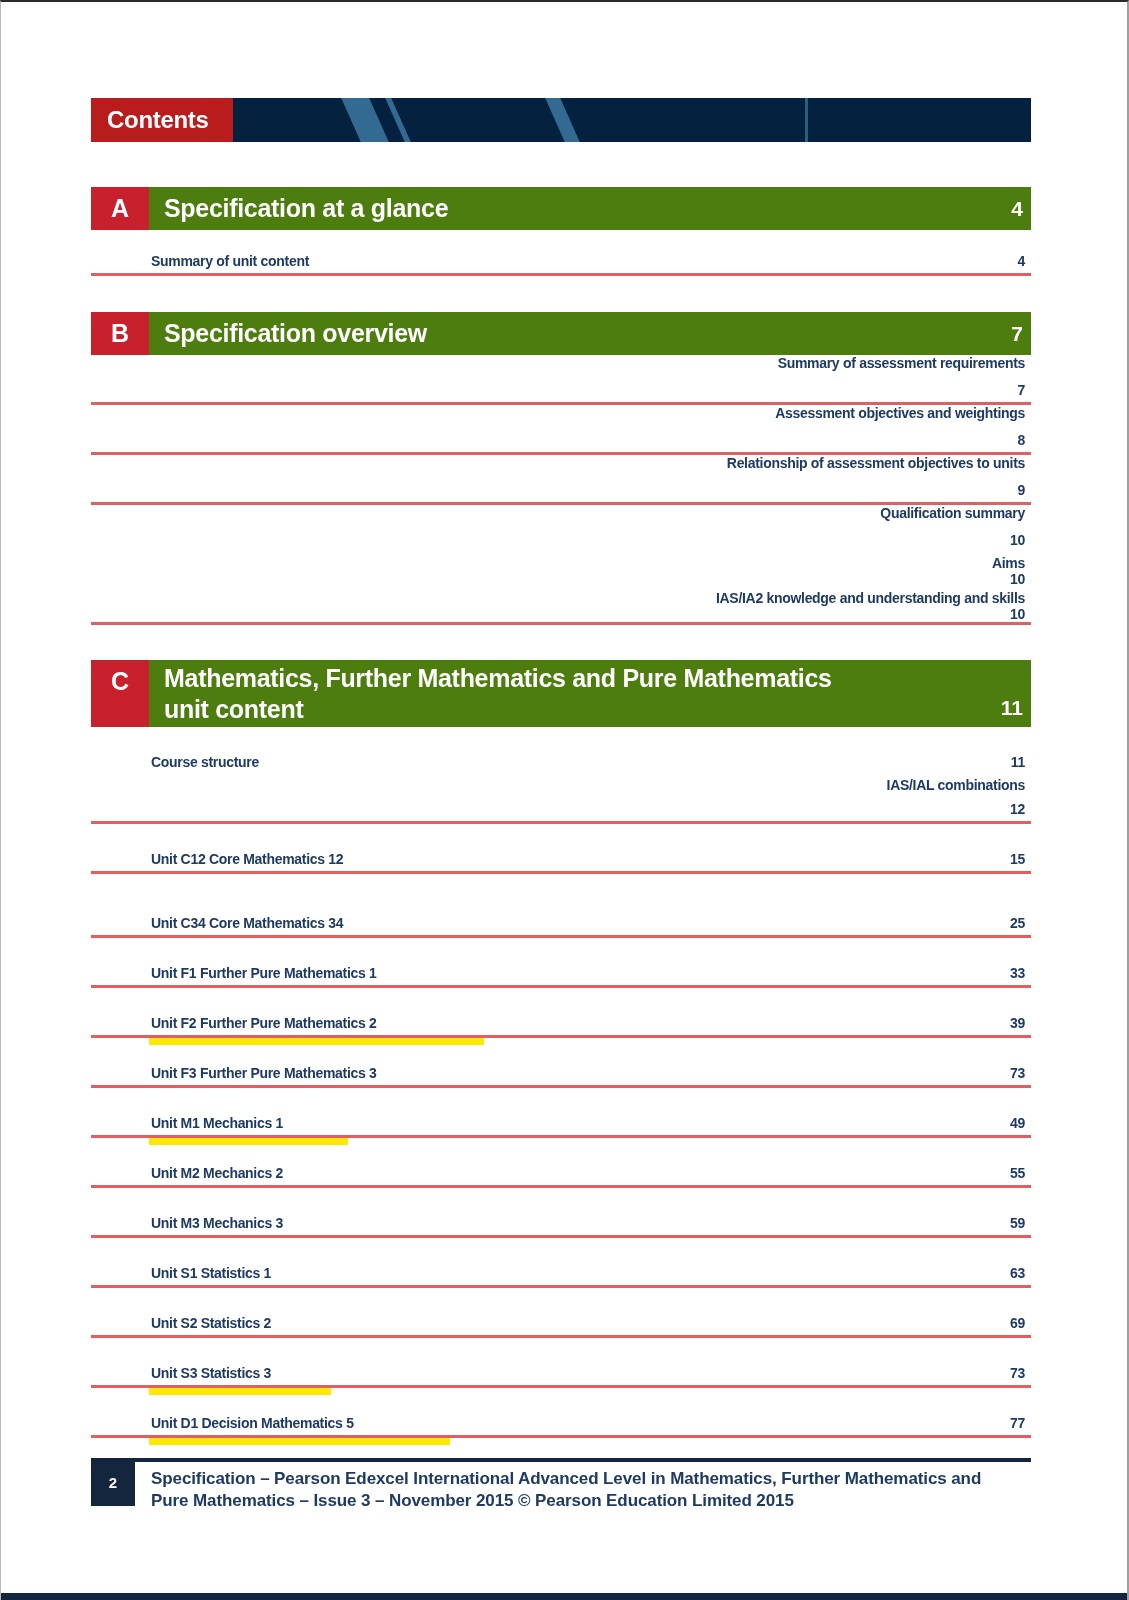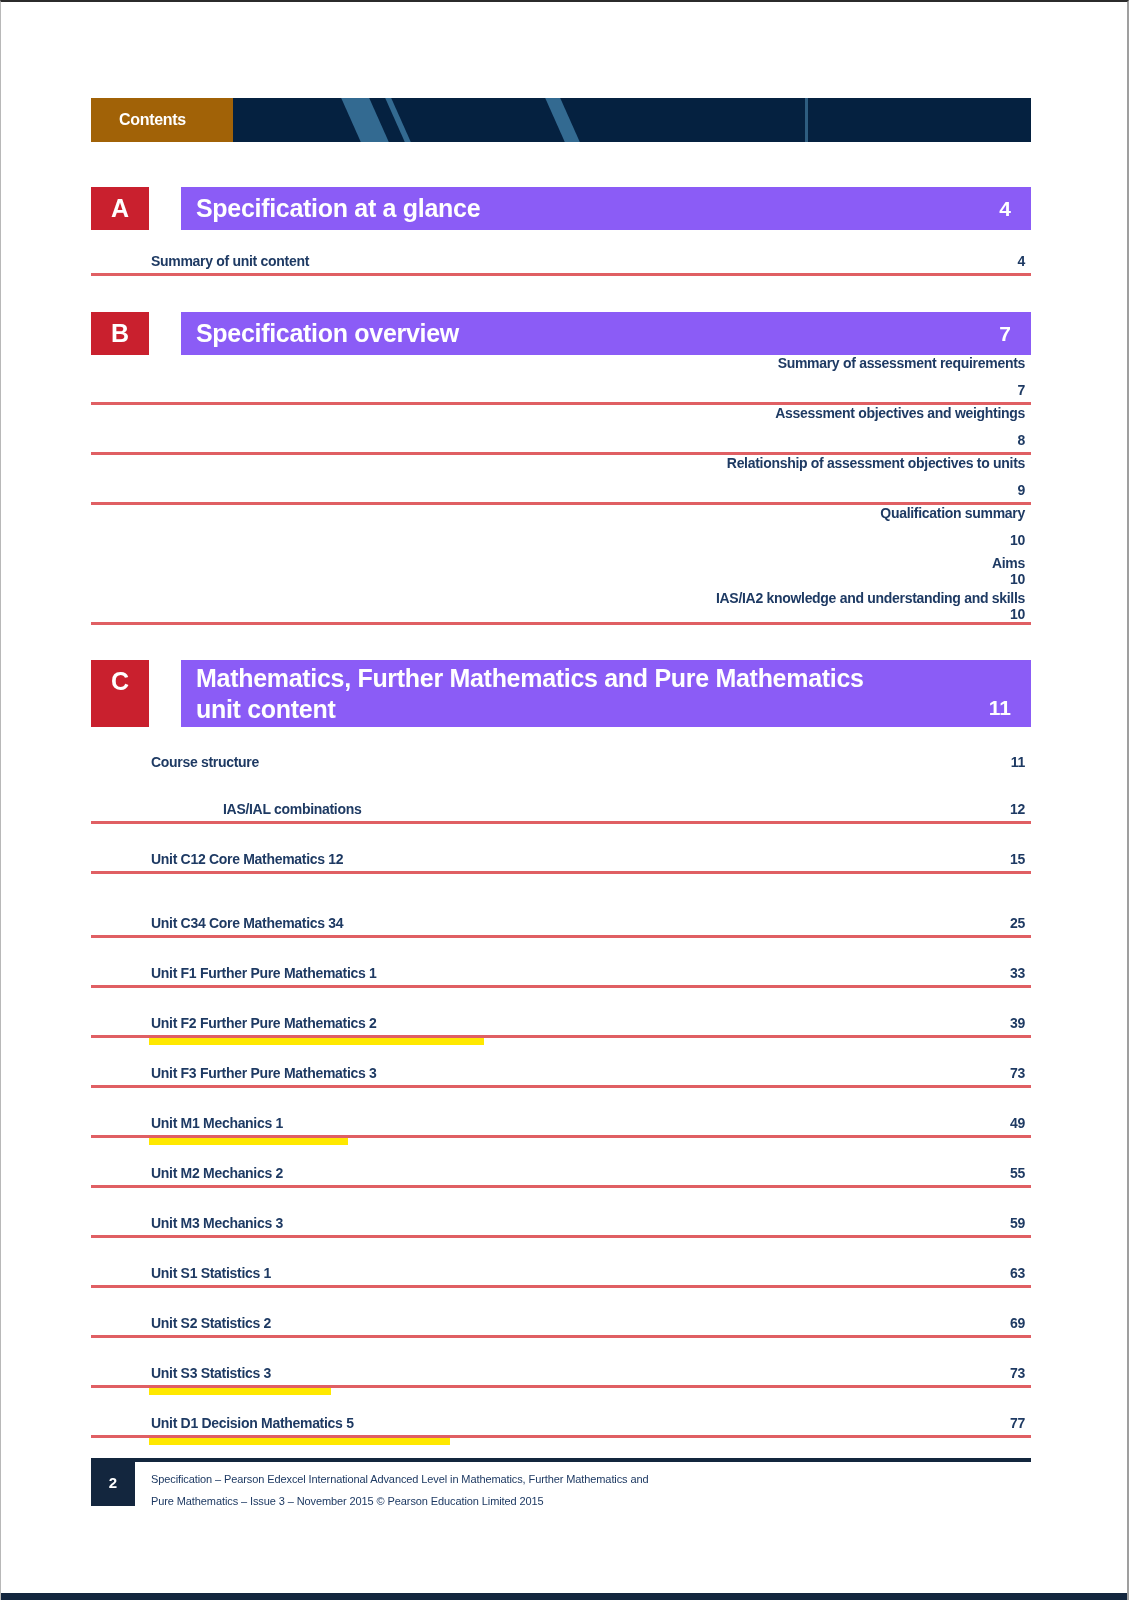--- a/index.html
+++ b/index.html
@@ -11,44 +11,44 @@
     border-left:1px solid #b8b8b8;
     border-right:2px solid #9f9f9f;
     overflow:hidden;
     font-family:"Liberation Sans", sans-serif;
   }
   .bottom-strip{position:absolute;left:0;right:0;bottom:0;height:7px;background:#13263e;}
 
   
   .contents-bar{position:absolute;left:90px;top:96px;width:940px;height:44px;display:flex;}
   .contents-label{
-    width:142px;height:100%;background:#a16207;color:#ffffff;
-    font-size:16px;font-weight:bold;display:flex;align-items:center;
-    padding-left:28px;box-sizing:border-box;letter-spacing:-0.3px;
+    width:142px;height:100%;background:#b91c1c;color:#ffffff;
+    font-size:24px;font-weight:bold;display:flex;align-items:center;
+    padding-left:16px;box-sizing:border-box;letter-spacing:-0.3px;
   }
   .contents-navy{position:relative;flex:1;height:100%;background:#052140;overflow:hidden;}
   .stripe{position:absolute;top:-6px;bottom:-6px;background:#336a91;transform:skewX(24deg);}
   .stripe.s1{left:118px;width:28px;}
   .stripe.s2{left:162px;width:6px;}
   .stripe.s3{left:322px;width:15px;}
   .vline{position:absolute;top:0;bottom:0;left:572px;width:3px;background:#2e5d80;}
 
   
   .section{position:absolute;left:90px;width:940px;}
   #secA{top:185px;}
   #secB{top:310px;}
   #secC{top:658px;}
   .sec-header{display:flex;width:100%;}
   .sec-header .badge{
     width:58px;background:#c9202e;color:#fff;font-weight:bold;font-size:25px;
     display:flex;align-items:center;justify-content:center;flex:none;
   }
   .sec-header .bar{
-    flex:1;background:#8b5cf6;color:#fff;display:flex;align-items:center;
-    padding:0 20px 0 15px;box-sizing:border-box;margin-left:32px;
+    flex:1;background:#4d7c0f;color:#fff;display:flex;align-items:center;
+    padding:0 8px 0 15px;box-sizing:border-box;
   }
   .sec-header .titles{flex:1;font-weight:bold;font-size:25px;line-height:31px;letter-spacing:-0.3px;}
   .sec-header .num{font-weight:bold;font-size:21px;flex:none;}
   #secA .sec-header,#secB .sec-header{height:43px;}
   #secC .sec-header{height:67px;}
   #secC .sec-header .badge{align-items:flex-start;padding-top:7px;box-sizing:border-box;}
   #secC .sec-header .bar{align-items:flex-start;padding-top:3px;}
   #secC .sec-header .num{align-self:flex-end;padding-bottom:7px;}
 
   
@@ -57,34 +57,34 @@
     box-sizing:border-box;padding:0 6px 4px 60px;
     border-bottom:3px solid transparent;
     color:#1e3a63;font-weight:bold;font-size:14px;letter-spacing:-0.3px;
   }
   .toc-row.underline{border-bottom-color:#e05f63;}
   .toc-row.level2{padding-left:132px;}
   #secA .toc-row{height:46px;}
   #secB .toc-row{height:50px;flex-direction:column;}
   #secB .toc-row.level2{height:35px;}
   #secC .toc-row{height:50px;text-align:right;}
-  #secC .toc-row.level2{height:47px;}
+  #secC .toc-row.level2{height:47px;flex-direction:column;}
   #secC .toc-row:nth-child(4){height:64px;} 
   .hl-bar{position:absolute;left:58px;bottom:-10px;height:7px;background:#ffe800;}
 
   
   .footer{position:absolute;left:90px;top:1456px;width:940px;}
   .footer .topline{position:absolute;left:0;top:0;width:100%;height:4px;background:#13263e;}
   .footer .pagebox{
     position:absolute;left:0;top:0;width:44px;height:48px;background:#13263e;
     color:#fff;font-weight:bold;font-size:15px;display:flex;align-items:center;justify-content:center;
   }
   .footer .ftext{
     position:absolute;left:60px;top:10px;width:860px;
-    color:#1e3a63;font-size:11px;line-height:22px;font-weight:normal;letter-spacing:-0.1px;
+    color:#1e3a63;font-size:17px;line-height:22px;font-weight:bold;letter-spacing:-0.1px;
   }
 </style>
 </head>
 <body>
 
 <div class="page">
 
   <div class="contents-bar">
     <div class="contents-label">Contents</div>
     <div class="contents-navy">

